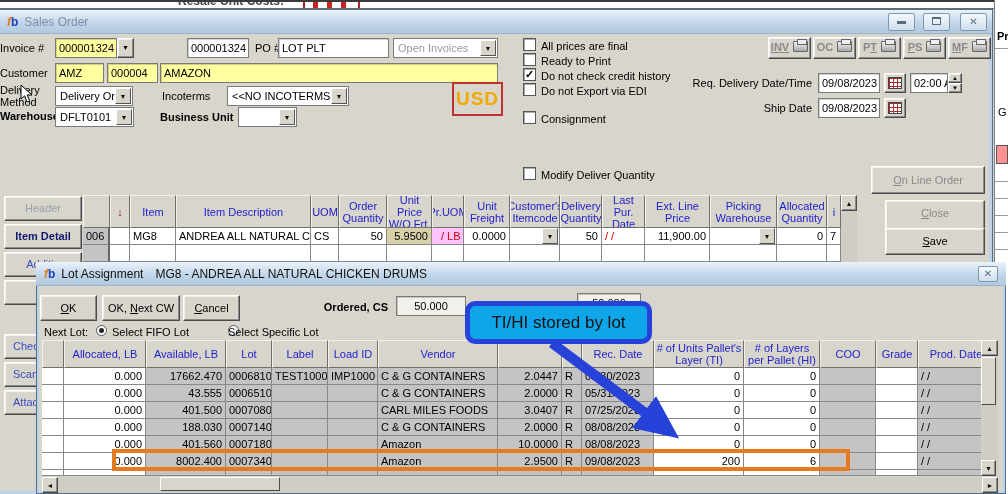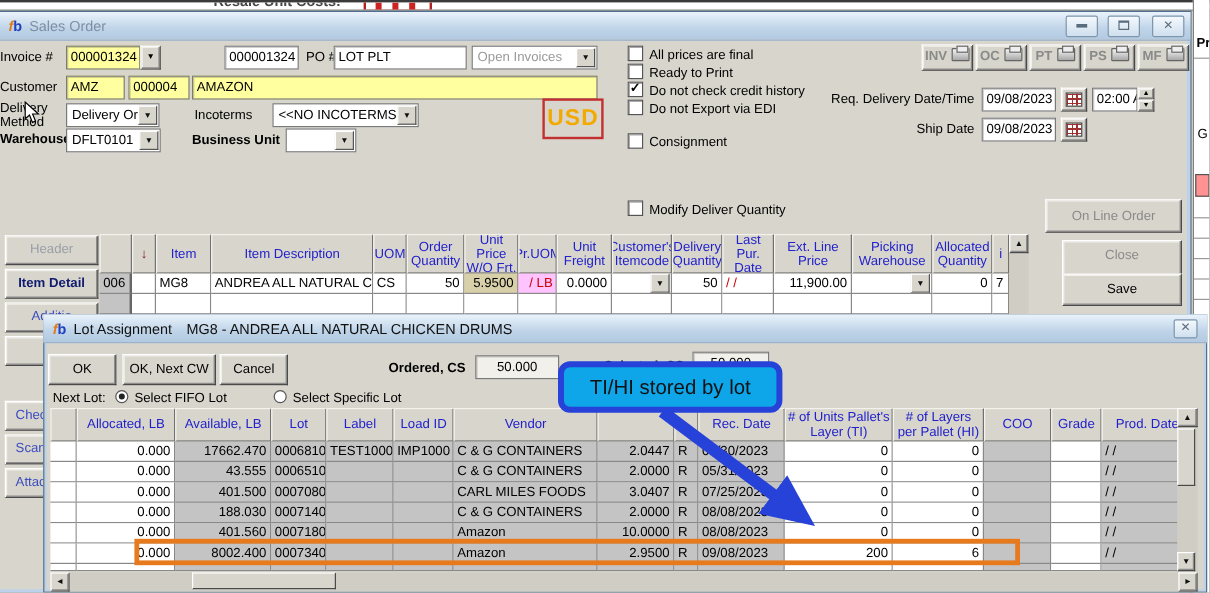--- a/index.html
+++ b/index.html
@@ -46,21 +46,21 @@
   .ddbtn{position:absolute;right:1px;top:1px;width:16px;height:16px;background:#d8d5cc;
     border:1px solid;border-color:#fff #555 #555 #fff;font-size:7px;line-height:15px;text-align:center;color:#111;}
   .combo{position:absolute;background:#fff;border:1px solid #7a7a7a;height:20px;padding:3px 18px 0 4px;
     overflow:hidden;white-space:nowrap;z-index:3;}
   .lbl{position:absolute;z-index:3;white-space:pre-line;line-height:12px;}
   .bold{font-weight:bold;}
   .cb{position:absolute;width:13px;height:13px;background:#fff;border:1px solid #555;
     box-shadow:inset 1px 1px 0 #aaa;z-index:3;font-size:11px;line-height:11px;text-align:center;font-weight:bold;}
   .radio{position:absolute;width:11px;height:11px;border-radius:50%;background:#fff;border:1px solid #555;z-index:3;}
   .radio .dot{position:absolute;left:2px;top:2px;width:5px;height:5px;border-radius:50%;background:#222;}
-  .u{}
+  .u{text-decoration:underline;}
   .prn{display:inline-block;width:15px;height:11px;vertical-align:-1px;margin-left:4px;position:relative;
     background:linear-gradient(#f4f4f4,#a8a8a8);border:1px solid #666;border-radius:1px;}
   .prn:before{content:"";position:absolute;left:3px;top:-3px;width:8px;height:4px;background:#eee;border:1px solid #666;}
   .pbtn{position:absolute;top:37px;width:43px;height:22px;line-height:19px;color:#8a8a8a;font-weight:bold;z-index:3;}
   .calbtn{position:absolute;width:22px;height:20px;z-index:3;}
   .calico{display:inline-block;width:14px;height:12px;margin-top:3px;border:1px solid #444;background:
     repeating-linear-gradient(90deg,#a03030 0 1px,transparent 1px 4px),
     repeating-linear-gradient(#a03030 0 1px,transparent 1px 4px),#fff;}
   .spin{position:absolute;width:14px;height:20px;z-index:3;}
   .spin div{height:10px;font-size:6px;line-height:9px;}
@@ -308,21 +308,21 @@
   <div class="tf dz" style="left:396px;top:296px;width:70px;text-align:center;background:#f2f0ea">50.000</div>
   <div class="lbl bold dz" style="left:480px;top:299px;width:90px;text-align:right">Selected, CS</div>
   <div class="tf dz" style="left:577px;top:293px;width:64px;text-align:center;background:#f2f0ea">50.000</div>
 
   <div class="lbl dz" style="left:44px;top:326px">Next Lot:</div>
   <div class="radio dz" style="left:96px;top:325px">
       <span class="dot"></span>
     </div>
   <div class="lbl dz" style="left:112px;top:326px">Select FIFO Lot</div>
   <div class="radio dz" style="left:228px;top:325px"></div>
-  <div class="lbl dz" style="left:244px;top:326px">Select Specific Lot</div>
+  <div class="lbl dz" style="left:228px;top:326px">Select Specific Lot</div>
 
   <div class="grid dz" style="left:42px;top:340px;width:956px">
     <div class="grow">
       <div class="hc lhead w0"></div>
       <div class="hc lhead w1">Allocated, LB</div>
       <div class="hc lhead w2">Available, LB</div>
       <div class="hc lhead w3">Lot</div>
       <div class="hc lhead w4">Label</div>
       <div class="hc lhead w5">Load ID</div>
       <div class="hc lhead w6">Vendor</div>

